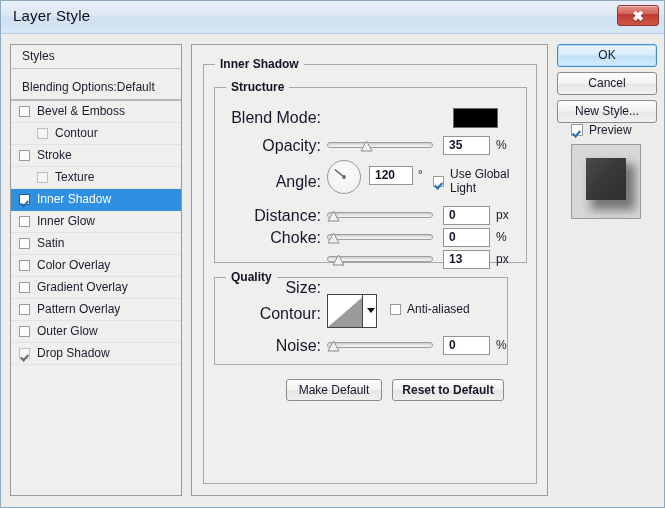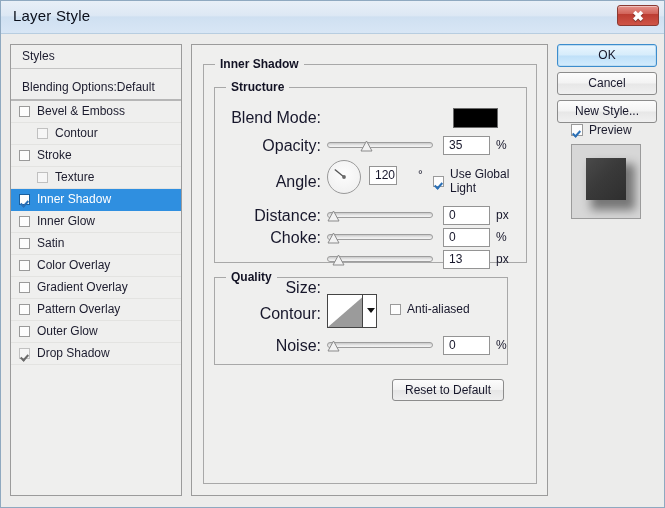--- a/index.html
+++ b/index.html
@@ -112,20 +112,21 @@
   .rlabel{
     position:absolute;text-align:right;font-size:16px;color:#17172b;
     line-height:20px;
   }
   
   .txtbox{
     position:absolute;box-sizing:border-box;height:19px;
     border:1px solid #949494;background:#ffffff;
     font-size:12px;line-height:17px;padding-left:5px;color:#17172b;
     font-family:"Liberation Sans", sans-serif;
+    font-weight:bold;
   }
   .unit{position:absolute;font-size:12px;line-height:19px;color:#17172b;}
   
   .dropdown{
     position:absolute;box-sizing:border-box;height:20px;
     border:1px solid #8d8d8d;background:#ffffff;
     font-size:12px;line-height:18px;padding-left:6px;color:#17172b;
     cursor:pointer;
   }
   .swatch{
@@ -303,21 +304,21 @@
           <div class="txtbox" style="left:228px;top:48px;width:47px;">35</div>
           <div class="unit" style="left:281px;top:48px;">%</div>
 
           <div class="rlabel" style="left:8px;top:84px;width:98px;">Angle:</div>
           <div class="dial" style="left:112px;top:72px;">
             <svg width="32" height="32" viewBox="0 0 32 32">
               <line x1="16" y1="16" x2="6.8" y2="8.6" stroke="#555" stroke-width="1.3"></line>
               <circle cx="16" cy="16" r="1.9" fill="#6a6a6a"></circle>
             </svg>
           </div>
-          <div class="txtbox" style="left:154px;top:78px;width:28px;">120</div>
+          <div class="txtbox" style="left:154px;top:78px;width:44px;">120</div>
           <div class="unit" style="left:203px;top:78px;">°</div>
           <div class="cbline" style="left:218px;top:79px;">
             <span class="cb checked"></span>
             <span class="lbl">Use Global Light</span>
           </div>
 
           <div class="rlabel" style="left:8px;top:118px;width:98px;">Distance:</div>
           <div class="slider" id="sl-distance" style="left:112px;top:120px;width:106px;">
             <div class="track"></div>
             <div class="thumb" style="left: 0px;">
@@ -378,21 +379,22 @@
             <div class="thumb" style="left: 0px;">
               <svg width="13" height="12" viewBox="0 0 13 12">
                   <polygon points="6.5,1 12,11 1,11" fill="#f2f2f2" stroke="#8b8b8b" stroke-width="1"></polygon>
                 </svg>
             </div>
           </div>
           <div class="txtbox" style="left:228px;top:58px;width:47px;">0</div>
           <div class="unit" style="left:281px;top:58px;">%</div>
         </div>
 
-        <div class="pbtn" style="left:188px;top:314px;width:112px;">Reset to Default</div>
+        <div class="pbtn" style="left:82px;top:314px;width:96px;">Make Default</div>
+        <div class="pbtn" style="left:188px;top:314px;width:112px;font-weight:bold;">Reset to Default</div>
       </div>
     </div>
 
     <div class="rightcol">
       <div class="btn-wide default" style="top:0px;">OK</div>
       <div class="btn-wide" style="top:28px;">Cancel</div>
       <div class="btn-wide" style="top:56px;">New Style...</div>
 
       <div class="preview-cb">
         <span class="cb checked"></span>

